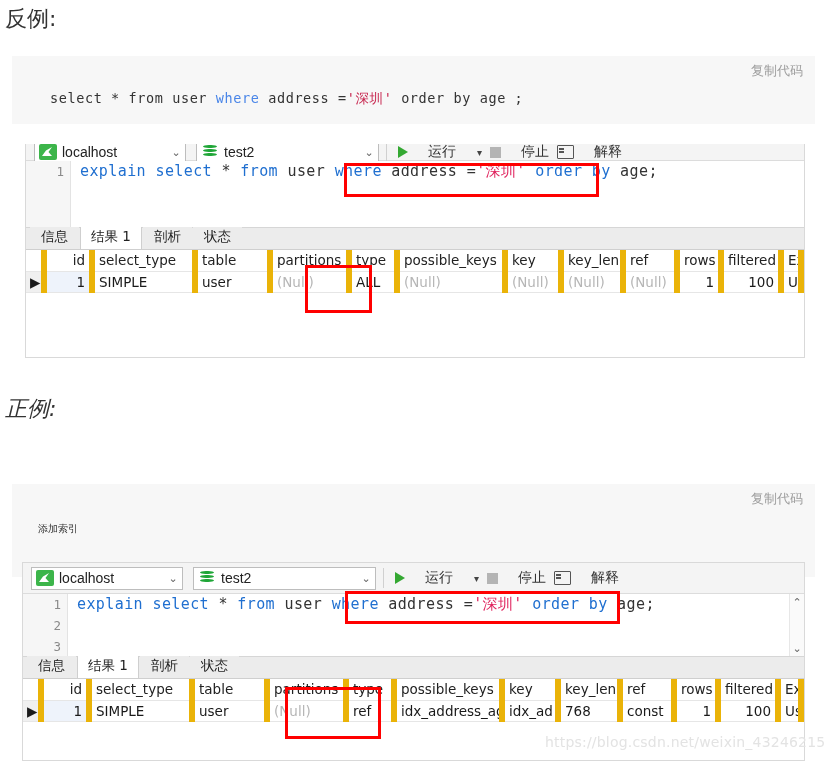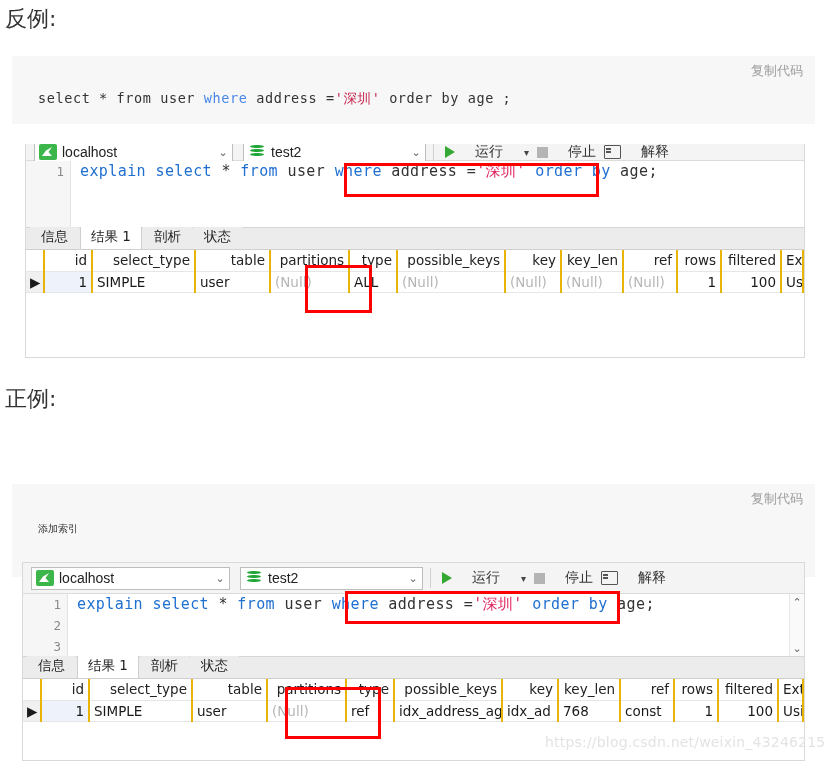--- a/index.html
+++ b/index.html
@@ -13,21 +13,21 @@
   }
   .page{position:relative;width:827px;height:761px;}
 
   
   .section-title{
     font-size:22px;
     color:#333;
     font-family:"DejaVu Sans","Liberation Sans",sans-serif;
   }
   #title-counter{position:absolute;left:5px;top:4px;}
-  #title-example{position:absolute;left:5px;top:384px;}
+  #title-example{position:absolute;left:5px;top:394px;font-style:italic;}
 
   
   .codeblock{
     position:absolute;
     background:#f7f7f7;
     box-sizing:border-box;
   }
   #code-counter{left:12px;top:56px;width:803px;height:68px;}
   #code-example{left:12px;top:484px;width:803px;height:93px;}
   .copy-code{
@@ -37,21 +37,21 @@
     cursor:pointer;
   }
   .code-line{
     position:absolute;left:26px;
     font-family:"DejaVu Sans Mono","Liberation Mono",monospace;
     font-size:13.5px;
     color:#333;
     white-space:pre;
     letter-spacing:0.6px;
   }
-  #code-counter .code-line{top:34px;}
+  #code-counter .code-line{top:34px;margin-left:12px;}
   #code-example .code-cn{top:38px;font-family:"DejaVu Sans","Liberation Sans",sans-serif;font-size:10px;letter-spacing:0;}
   #code-example .code-line.alter{top:56px;}
   .kw{color:#4a86e8;}
   .str{color:#c7254e;}
 
   
   .navicat{
     position:absolute;
     background:#ffffff;
     border:1px solid #d9d9d9;
@@ -67,21 +67,21 @@
     display:flex;align-items:center;
   }
   #panel-counter .nv-toolbar{height:16px;}
 
   .nv-combo{
     display:flex;align-items:center;
     height:23px;background:#fff;border:1px solid #bdbdbd;
     margin-left:8px;box-sizing:border-box;
     font-size:14px;color:#222;
   }
-  .nv-combo.host{width:199px;}
+  .nv-combo.host{width:152px;}
   .nv-combo.db{width:183px;margin-left:10px;}
   .combo-ico{width:18px;height:16px;margin:0 5px 0 4px;flex:none;position:relative;}
   
   .ico-host{background:#3cb54a;border-radius:2px;}
   .ico-host:after{
     content:"";position:absolute;left:3px;top:3px;width:10px;height:9px;
     background:#fff;clip-path:polygon(0 100%,40% 40%,100% 0,65% 55%,100% 100%);
   }
   
   .ico-db{background:transparent;}
@@ -148,26 +148,26 @@
     font-size:13.5px;color:#222;padding:2px 10px 3px;margin-right:1px;
     background:#ececec;border:1px solid transparent;border-bottom:none;
     font-family:"DejaVu Sans","Liberation Sans",sans-serif;
   }
   .nv-tab.active{background:#ffffff;border-color:#cfcfcf;}
 
   
   .nv-grid{width:100%;border-collapse:collapse;table-layout:fixed;background:#fff;}
   .nv-grid th,.nv-grid td{
     font-weight:normal;font-size:13.5px;
-    border-right:2px solid #eab308;border-bottom:1px solid #e6e6e6;
+    border-right:6px solid #eab308;border-bottom:1px solid #e6e6e6;
     padding:1px 4px;text-align:left;height:21px;box-sizing:border-box;
     overflow:hidden;white-space:nowrap;
     font-family:"DejaVu Sans","Liberation Sans",sans-serif;
   }
-  .nv-grid th{background:#fff;color:#222;text-align:right;}
+  .nv-grid th{background:#fff;color:#222;}
   .nv-grid td{color:#1a1a1a;}
   .nv-grid td.num,.nv-grid th.num{text-align:right;}
   .nv-grid .nullv{color:#b6b6b6;}
   .rowhead{width:18px;background:#f0f0f0;text-align:center;color:#555;font-size:10px;padding:0;}
   .idcell{background:#eef3fb;}
   .grid-rest{background:#fff;}
 
   
   .redbox{position:absolute;border:3px solid #ff0000;box-sizing:border-box;pointer-events:none;}
   #rb-sql-1{left:344px;top:163px;width:255px;height:34px;}

